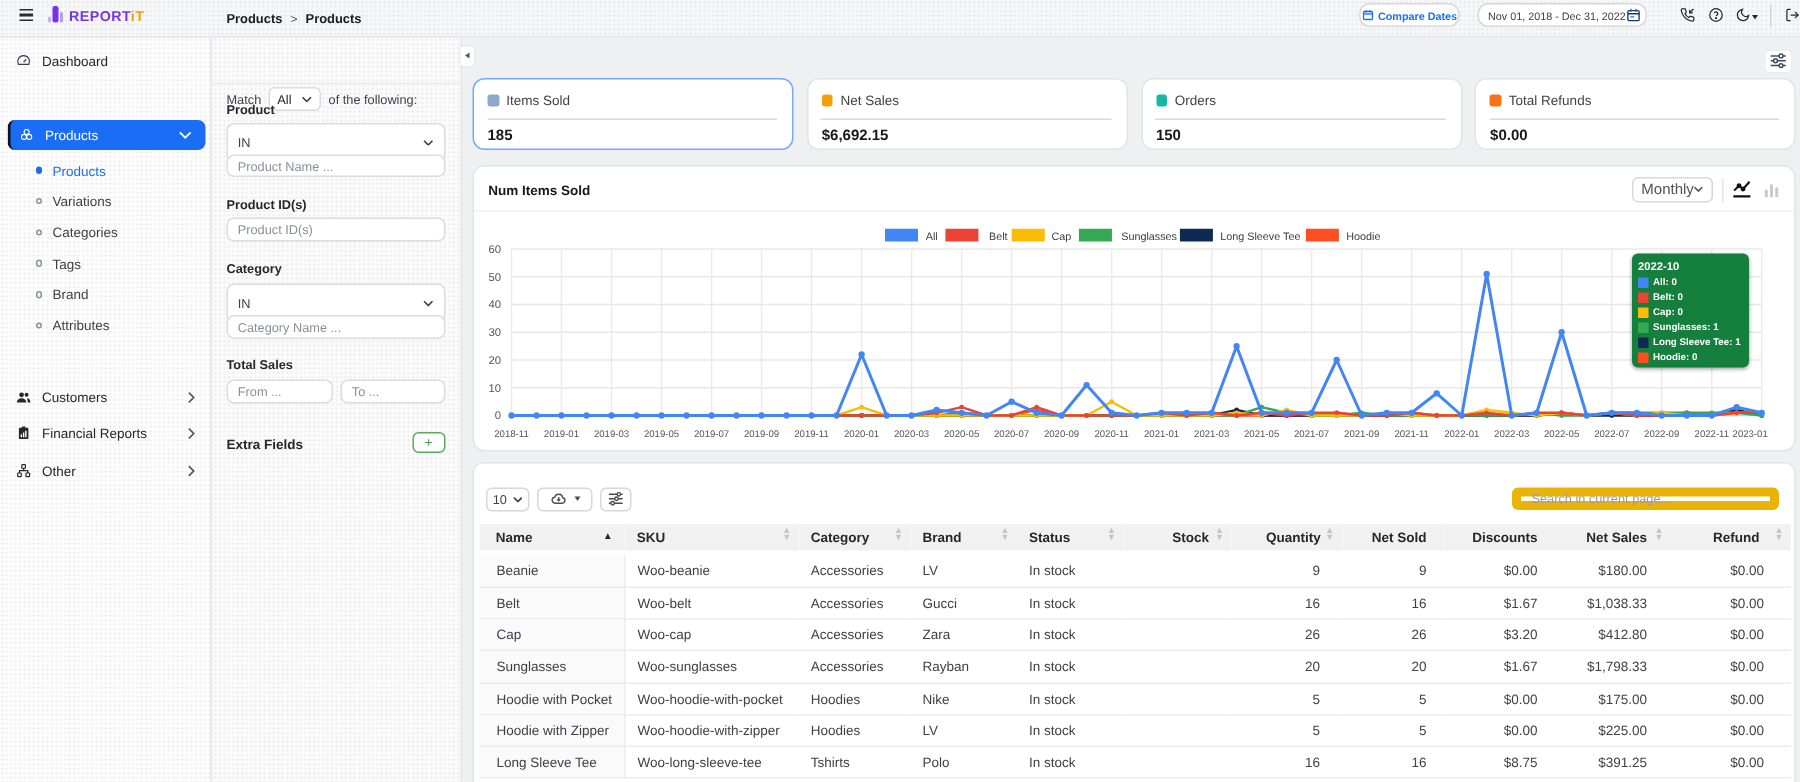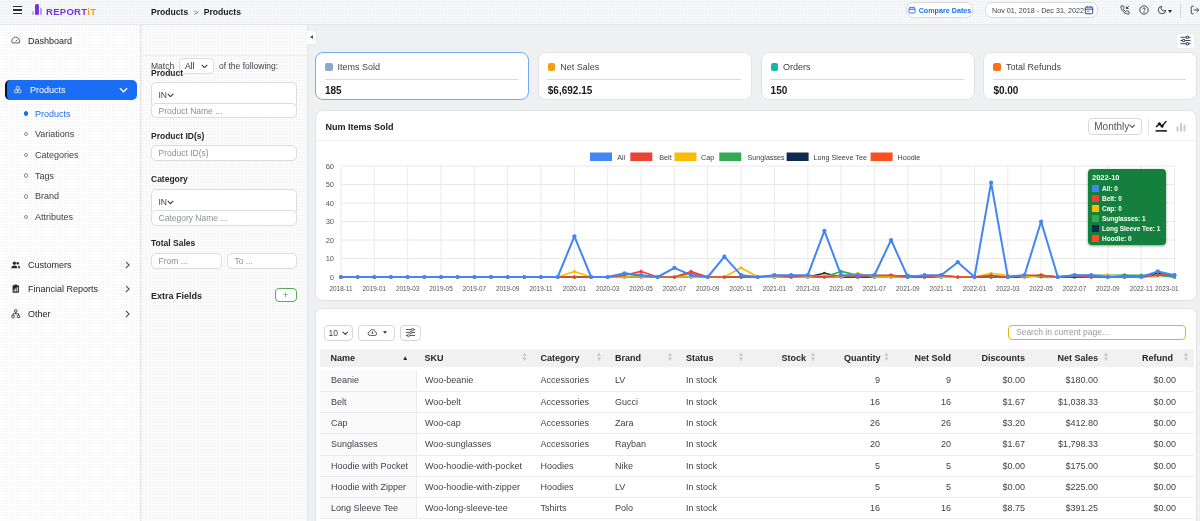--- a/index.html
+++ b/index.html
@@ -30,21 +30,21 @@
 .sub { position:absolute; left:0; width:141px; height:18px; display:flex; align-items:center; font-size:9px; color:#3f3f46;}
 .sub .dot { width:4.5px; height:4.5px; border-radius:50%; border:1px solid #8b919a; margin-left:23.5px; margin-right:7px; flex:none;}
 .sub.on { color:#1a6ef5; }
 .sub.on .dot { background:#1a6ef5; border-color:#1a6ef5;}
 
 #filters { position:absolute; left:142px; top:25px; width:166px; height:496px; background:#fbfbfb radial-gradient(circle, #ededee 0.6px, rgba(0,0,0,0) 0.9px); background-size:3px 3px; border-right:1px solid #e4e4e6; z-index:3;}
 #filters .row1 { position:absolute; left:9px; top:9px; display:flex; align-items:center; font-size:8.5px; color:#3f3f46;margin-top:24px; }
 #filters .hr { position:absolute; left:0; top:29.8px; width:166px; border-top:1px solid #ececee;}
 .flabel { position:absolute; left:9px; font-size:8.5px; font-weight:bold; color:#27272a;}
 .finp { position:absolute; left:8.5px; width:146px; height:15.5px; border:1px solid #dcdce0; border-radius:5px; background:#fff; font-size:8.5px; color:#8a8f98; display:flex; align-items:center; padding:0 7px;}
-.fsel { color:#3f3f46; height:27px;}
+.fsel { color:#3f3f46; justify-content:space-between; height:27px;}
 #extraplus { position:absolute; left:133px; top:263.3px; width:21.5px; height:13.5px; border:1px solid #57ab5a; color:#3b9c46; border-radius:4px; background:#fff; font-size:9px; display:flex;align-items:center;justify-content:center;}
 #collapse { position:absolute; left:307px; top:31px; width:8.5px; height:12.5px; background:#fff; border-radius:0 2px 2px 0; z-index:6; display:flex;align-items:center;justify-content:center; box-shadow:0 0 2px rgba(0,0,0,.08);}
 
 .card { position:absolute; background:#fff; border:1px solid #e4e4e7; border-radius:8px; }
 .stat { width:214px; height:48px; top:52px; }
 .stat .lab { position:absolute; left:9px; top:9px; display:flex; align-items:center; gap:5px; font-size:9px; color:#3f3f46;}
 .stat .sq { width:7.5px; height:7.5px; border-radius:2px; flex:none;}
 .stat .hr { position:absolute; left:8.7px; right:10px; top:25.5px; border-top:1px solid #d9d9dc;}
 .stat .val { position:absolute; left:9px; top:32px; font-size:10px; font-weight:bold; color:#18181b;}
 #sliders-btn { position:absolute; left:1176px; top:32.5px; width:19px; height:16.5px; background:#fff; border-radius:4px; border:1px solid #ededef; display:flex; align-items:center; justify-content:center;}
@@ -57,21 +57,21 @@
 #tooltip { position:absolute; left:772px; top:58px; width:78px; height:76px; background:#15803d; border-radius:4px; padding:4px 4px; z-index:2; box-shadow:0 1px 3px rgba(0,0,0,.4); white-space:nowrap;}
 #tooltip .tt { font-size:7.5px; font-weight:bold; color:#fff; margin-bottom:2px;}
 #tooltip .tr { display:flex; align-items:center; gap:3px; height:9.9px; font-size:6.5px; font-weight:bold; color:#fff;}
 #tooltip .tr i { width:7px; height:7px; flex:none; }
 
 #tablecard { left:315px; top:308px; width:882px; height:250px; border-radius:7px 7px 0 0;}
 .tbtn { position:absolute; top:15.5px; height:16.5px; background:#fff; border:1px solid #d8d8dc; border-radius:4px; display:flex; align-items:center; justify-content:center; font-size:8.5px; color:#3f3f46; }
 #pagesel { left:8px; width:29px; gap:4px;}
 #dlbtn { left:42px; width:37px; gap:5px;}
 #fbtn { left:84px; width:21px; }
-#tsearch { position:absolute; left:692px; top:15.5px; width:178px; height:15.5px; border:1px solid #eab308; border-radius:4px; font-size:8.5px; color:#9a9aa2; display:flex; align-items:center; padding:0 7px; background:#fff;}
+#tsearch { position:absolute; left:692px; top:15.5px; width:178px; height:15.5px; border:6px solid #eab308; border-radius:4px; font-size:8.5px; color:#9a9aa2; display:flex; align-items:center; padding:0 7px; background:#fff;}
 table { position:absolute; left:4px; top:39.5px; border-collapse:collapse; table-layout:fixed; width:874px; font-size:9px; color:#3f3f46;}
 th { background:#f1f1f2; font-weight:bold; color:#27272a; height:18px; text-align:left; position:relative; font-size:9px;}
 td { height:21.3px; border-bottom:1px solid #ececee; background:#fff; overflow:hidden; white-space:nowrap;}
 td.namec { background:#fafafa; border-right:1px solid #ececee; padding-left:11px;}
 th.namec { padding-left:10.5px;}
 .lft { padding-left:8px; }
 .num { text-align:right; }
 .arr { position:absolute; right:4px; top:3px; width:8px; color:#c3c3c9; font-size:6px; line-height:5.6px; text-align:center; letter-spacing:0;}
 .sorted { position:absolute; color:#27272a; font-size:6.5px; right:8px; top:5.5px;}
 svg.ic { display:block; }

